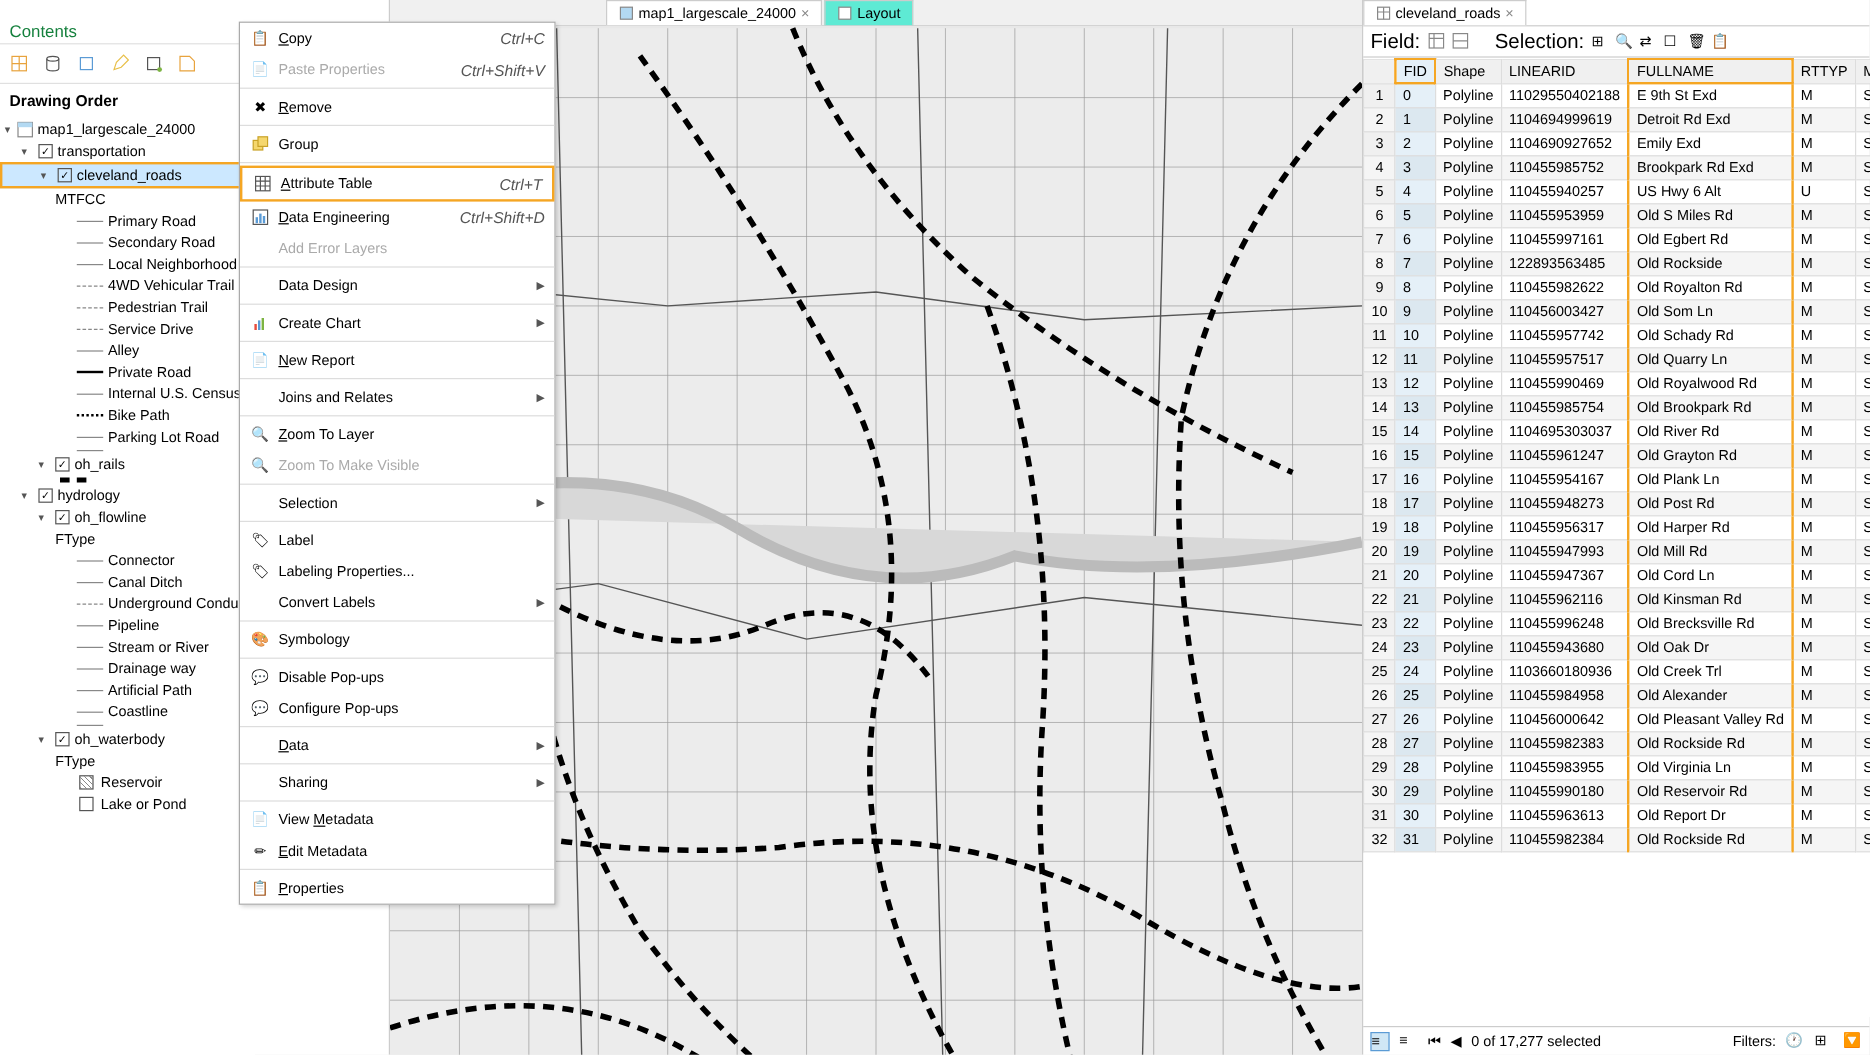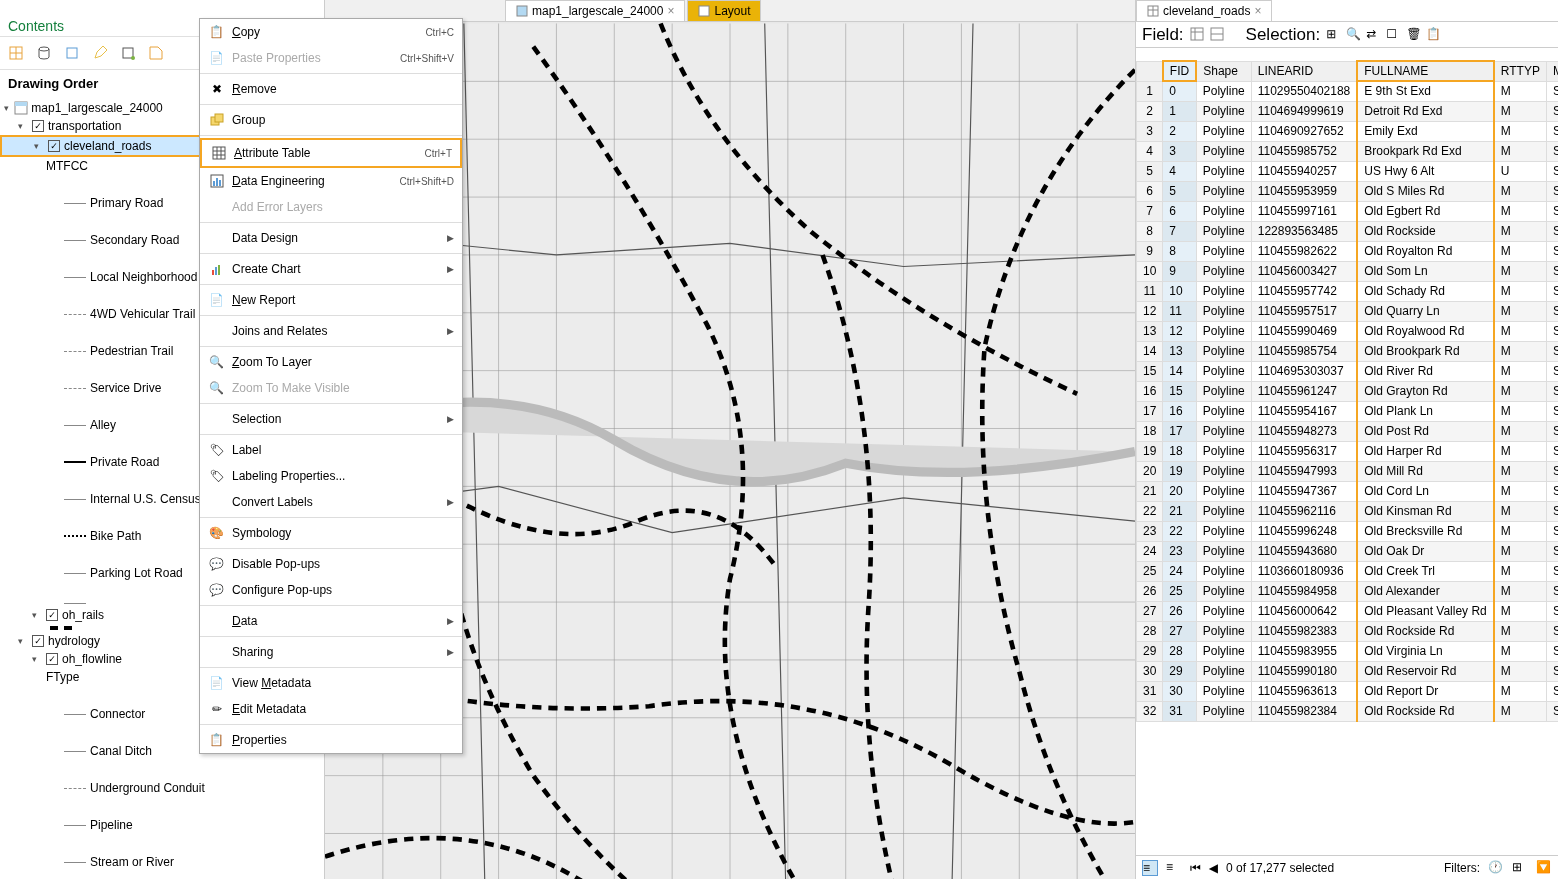--- a/index.html
+++ b/index.html
@@ -13,52 +13,52 @@
 .tb-btn { width: 20px; height: 20px; display: flex; align-items: center; justify-content: center; cursor: pointer; }
 .section-header { padding: 6px 8px; font-weight: 600; font-size: 13px; }
 .tree { flex: 1; overflow: auto; padding: 2px 0; }
 .tree-item { display: flex; align-items: center; padding: 2px 4px; white-space: nowrap; cursor: pointer; }
 .tree-item.selected { background: #cce8ff; border: 1px solid #99d1ff; }
 .tree-item.highlighted-box { border: 2px solid #f5a623; }
 .tree-indent-0 { padding-left: 4px; }
 .tree-indent-1 { padding-left: 18px; }
 .tree-indent-2 { padding-left: 32px; }
 .tree-indent-3 { padding-left: 46px; }
-.tree-indent-4 { padding-left: 60px; margin-top: 19px; }
+.tree-indent-4 { padding-left: 60px; }
 .expand-caret { width: 10px; display: inline-block; font-size: 9px; color: #555; }
 .checkbox { width: 12px; height: 12px; border: 1px solid #555; margin: 0 4px; display: inline-flex; align-items: center; justify-content: center; font-size: 9px; }
 .checkbox.checked::before { content: '✓'; }
 .line-sym { width: 22px; height: 1px; border-top: 1px solid #888; margin: 0 4px; display: inline-block; }
 .line-sym.thick { border-top: 2px solid #000; }
 .line-sym.dash { border-top: 1px dashed #888; }
 .line-sym.dots { border-top: 2px dotted #000; }
 .line-sym.rail { border-top: 4px dashed #000; }
 .sq-sym { width: 12px; height: 12px; display: inline-block; margin: 0 6px; }
 .center-panel { flex: 1; display: flex; flex-direction: column; position: relative; }
 .tabs-bar { height: 22px; display: flex; align-items: flex-end; background: #f0f0f0; border-bottom: 1px solid #ccc; font-size: 12px; padding-left: 180px; }
-.tab { padding: 3px 10px; border: 1px solid #ccc; border-bottom: none; background: #eab308; margin-right: 2px; display: flex; align-items: center; gap: 4px; cursor: pointer; }
+.tab { padding: 3px 10px; border: 1px solid #ccc; border-bottom: none; background: #5eead4; margin-right: 2px; display: flex; align-items: center; gap: 4px; cursor: pointer; }
 .tab.active { background: #fff; }
 .tab-close { color: #888; }
 .map-view { flex: 1; background: #e8e8e8; position: relative; }
 .map-svg { width: 100%; height: 100%; }
 .context-menu { position: absolute; left: 199px; top: 18px; width: 264px; background: #fff; border: 1px solid #aaa; box-shadow: 2px 2px 4px rgba(0,0,0,0.2); z-index: 100; }
 .menu-item { display: flex; align-items: center; padding: 5px 8px; cursor: pointer; }
 .menu-item.highlighted { border: 2px solid #f5a623; }
 .menu-item.disabled { color: #aaa; cursor: default; }
 .menu-icon { width: 18px; height: 16px; margin-right: 6px; display: inline-flex; align-items: center; justify-content: center; }
 .menu-label { flex: 1; }
-.menu-shortcut { color: #555; font-size: 10px; }
+.menu-shortcut { color: #555; font-size: 13px; font-style: italic; }
 .menu-arrow { color: #555; font-size: 9px; }
 .menu-sep { height: 1px; background: #ddd; margin: 2px 0; }
 .right-panel { width: 423px; border-left: 1px solid #ccc; display: flex; flex-direction: column; }
 .table-tabs { height: 22px; display: flex; align-items: flex-end; border-bottom: 1px solid #ccc; }
 .table-toolbar { height: 26px; display: flex; align-items: center; padding: 0 6px; border-bottom: 1px solid #ccc; gap: 4px; }
 .tbl-label { font-size: 17px; margin-right: 2px; }
 .tbl-icon { width: 16px; height: 16px; cursor: pointer; }
-.attr-table { flex: 1; overflow: auto; margin-top: 12px; }
+.attr-table { flex: 1; overflow: auto; }
 table { border-collapse: collapse; width: 100%; font-size: 11px; }
 th, td { border: 1px solid #ddd; padding: 2px 6px; text-align: left; white-space: nowrap; height: 20px; }
 th { background: #f0f0f0; font-weight: normal; position: sticky; top: 0; }
 th.highlighted { border: 2px solid #f5a623; }
 .row-header { background: #f0f0f0; text-align: center; width: 24px; }
 .fid-cell { background: #e5f0f8; }
 tr.alt td { background: #f5f5f5; }
 tr.alt td.fid-cell { background: #dce8f0; }
 .table-footer { height: 24px; display: flex; align-items: center; padding: 0 6px; border-top: 1px solid #ccc; gap: 8px; font-size: 11px; }
 .underline { text-decoration: underline; }

